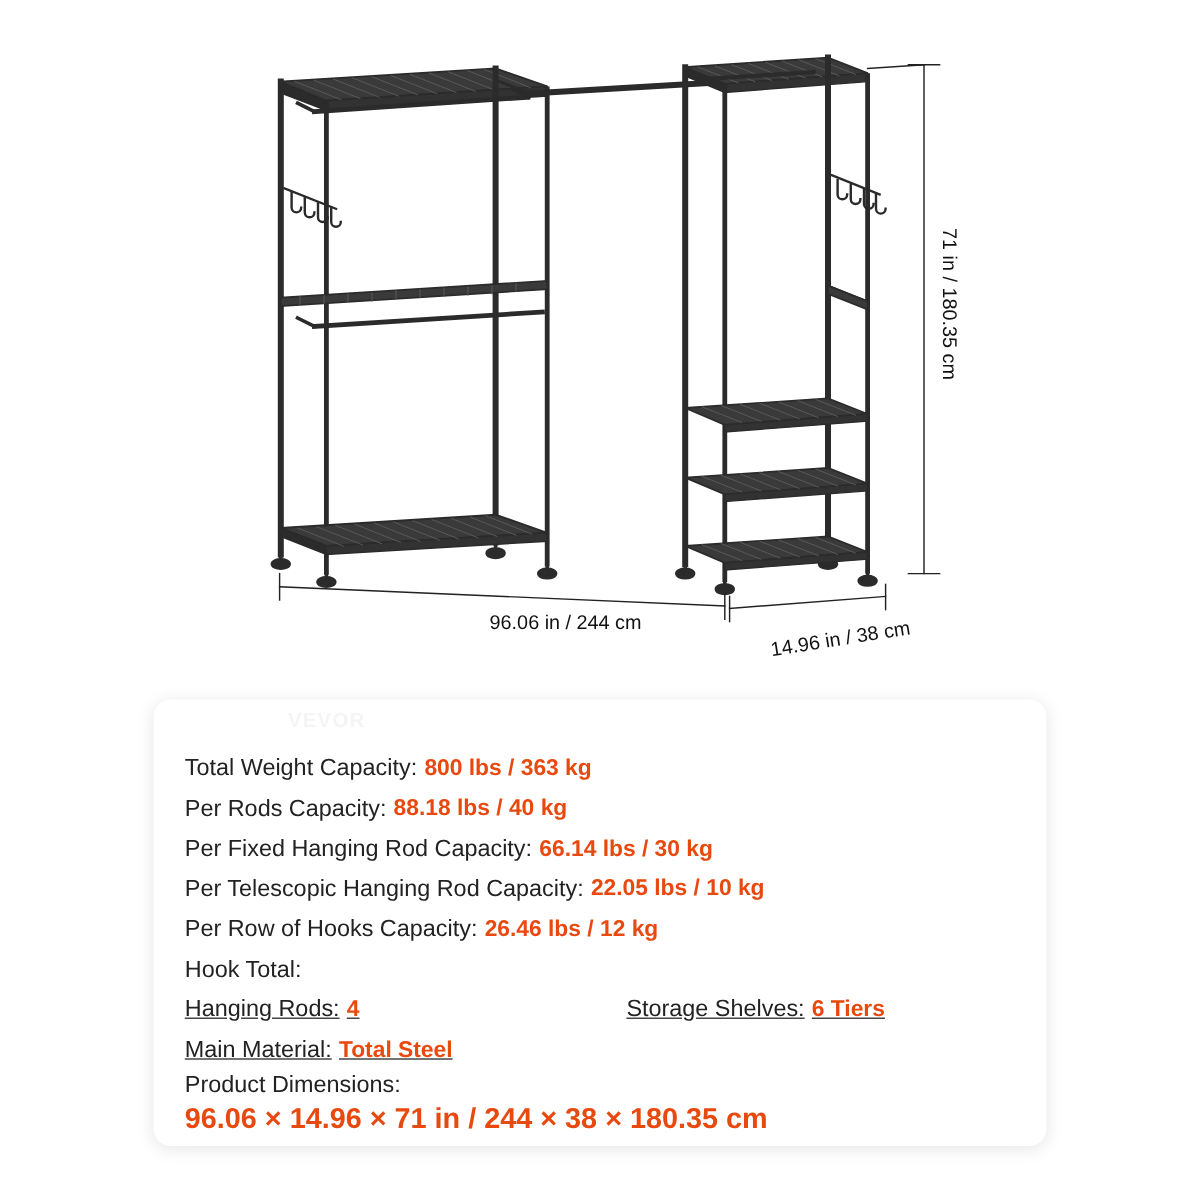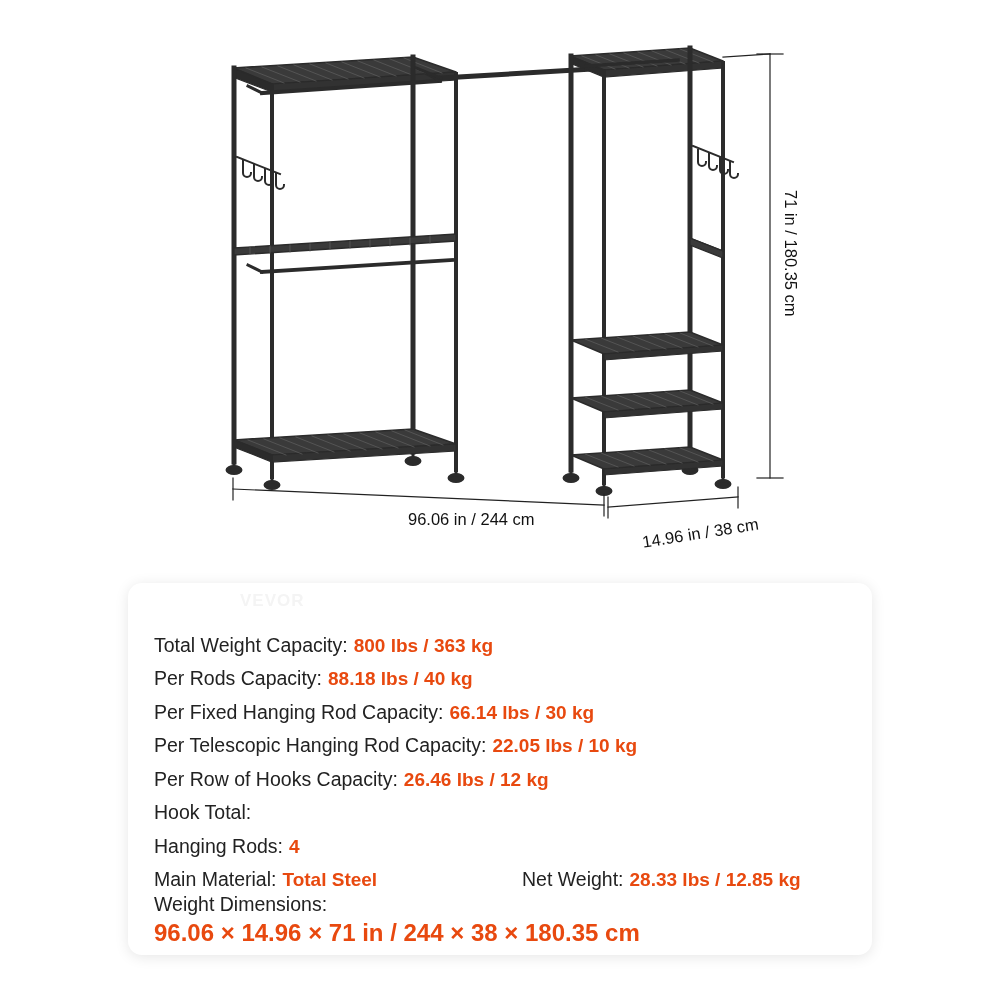--- a/index.html
+++ b/index.html
@@ -79,36 +79,37 @@
     font-weight: bold;
   }
   #spec-list {
     position: absolute;
     left: 26px;
     top: 42px;
     right: 12px;
   }
   .spec-row {
     display: flex;
-    align-items: flex-end;
+    align-items: center;
     margin-bottom: 2px;
     height: 31.5px;
   }
   .spec-label {
     font-size: 19.5px;
     color: #222222;
   }
   .spec-value {
     font-size: 19px;
     color: #e8490f;
     font-weight: bold;
     margin-left: 6px;
   }
   .spec-row.two-col {
     justify-content: flex-start;
+    text-decoration: underline;
   }
   .col-left {
     display: flex;
     align-items: baseline;
     width: 368px;
     flex: none;
   }
   .col-right {
     display: flex;
     align-items: baseline;
@@ -381,32 +382,32 @@
 
     <div class="spec-row">
       <span class="spec-label">Hook Total:</span>
     </div>
 
     <div class="spec-row two-col">
       <span class="col-left">
         <span class="spec-label">Hanging Rods:</span>
         <span class="spec-value">4</span>
       </span>
+      <span class="col-right">
+        <span class="spec-label">Storage Shelves:</span>
+        <span class="spec-value">6 Tiers</span>
+      </span>
     </div>
 
     <div class="spec-row two-col">
       <span class="col-left">
         <span class="spec-label">Main Material:</span>
         <span class="spec-value">Total Steel</span>
       </span>
-      <span class="col-right">
-        <span class="spec-label">Net Weight:</span>
-        <span class="spec-value">28.33 lbs / 12.85 kg</span>
-      </span>
     </div>
 
     <div class="spec-row stacked">
-      <span class="spec-label">Weight Dimensions:</span>
+      <span class="spec-label">Product Dimensions:</span>
       <span class="spec-value">96.06 × 14.96 × 71 in / 244 × 38 × 180.35 cm</span>
     </div>
 
   </div>
 </div>
 
 </body></html>

